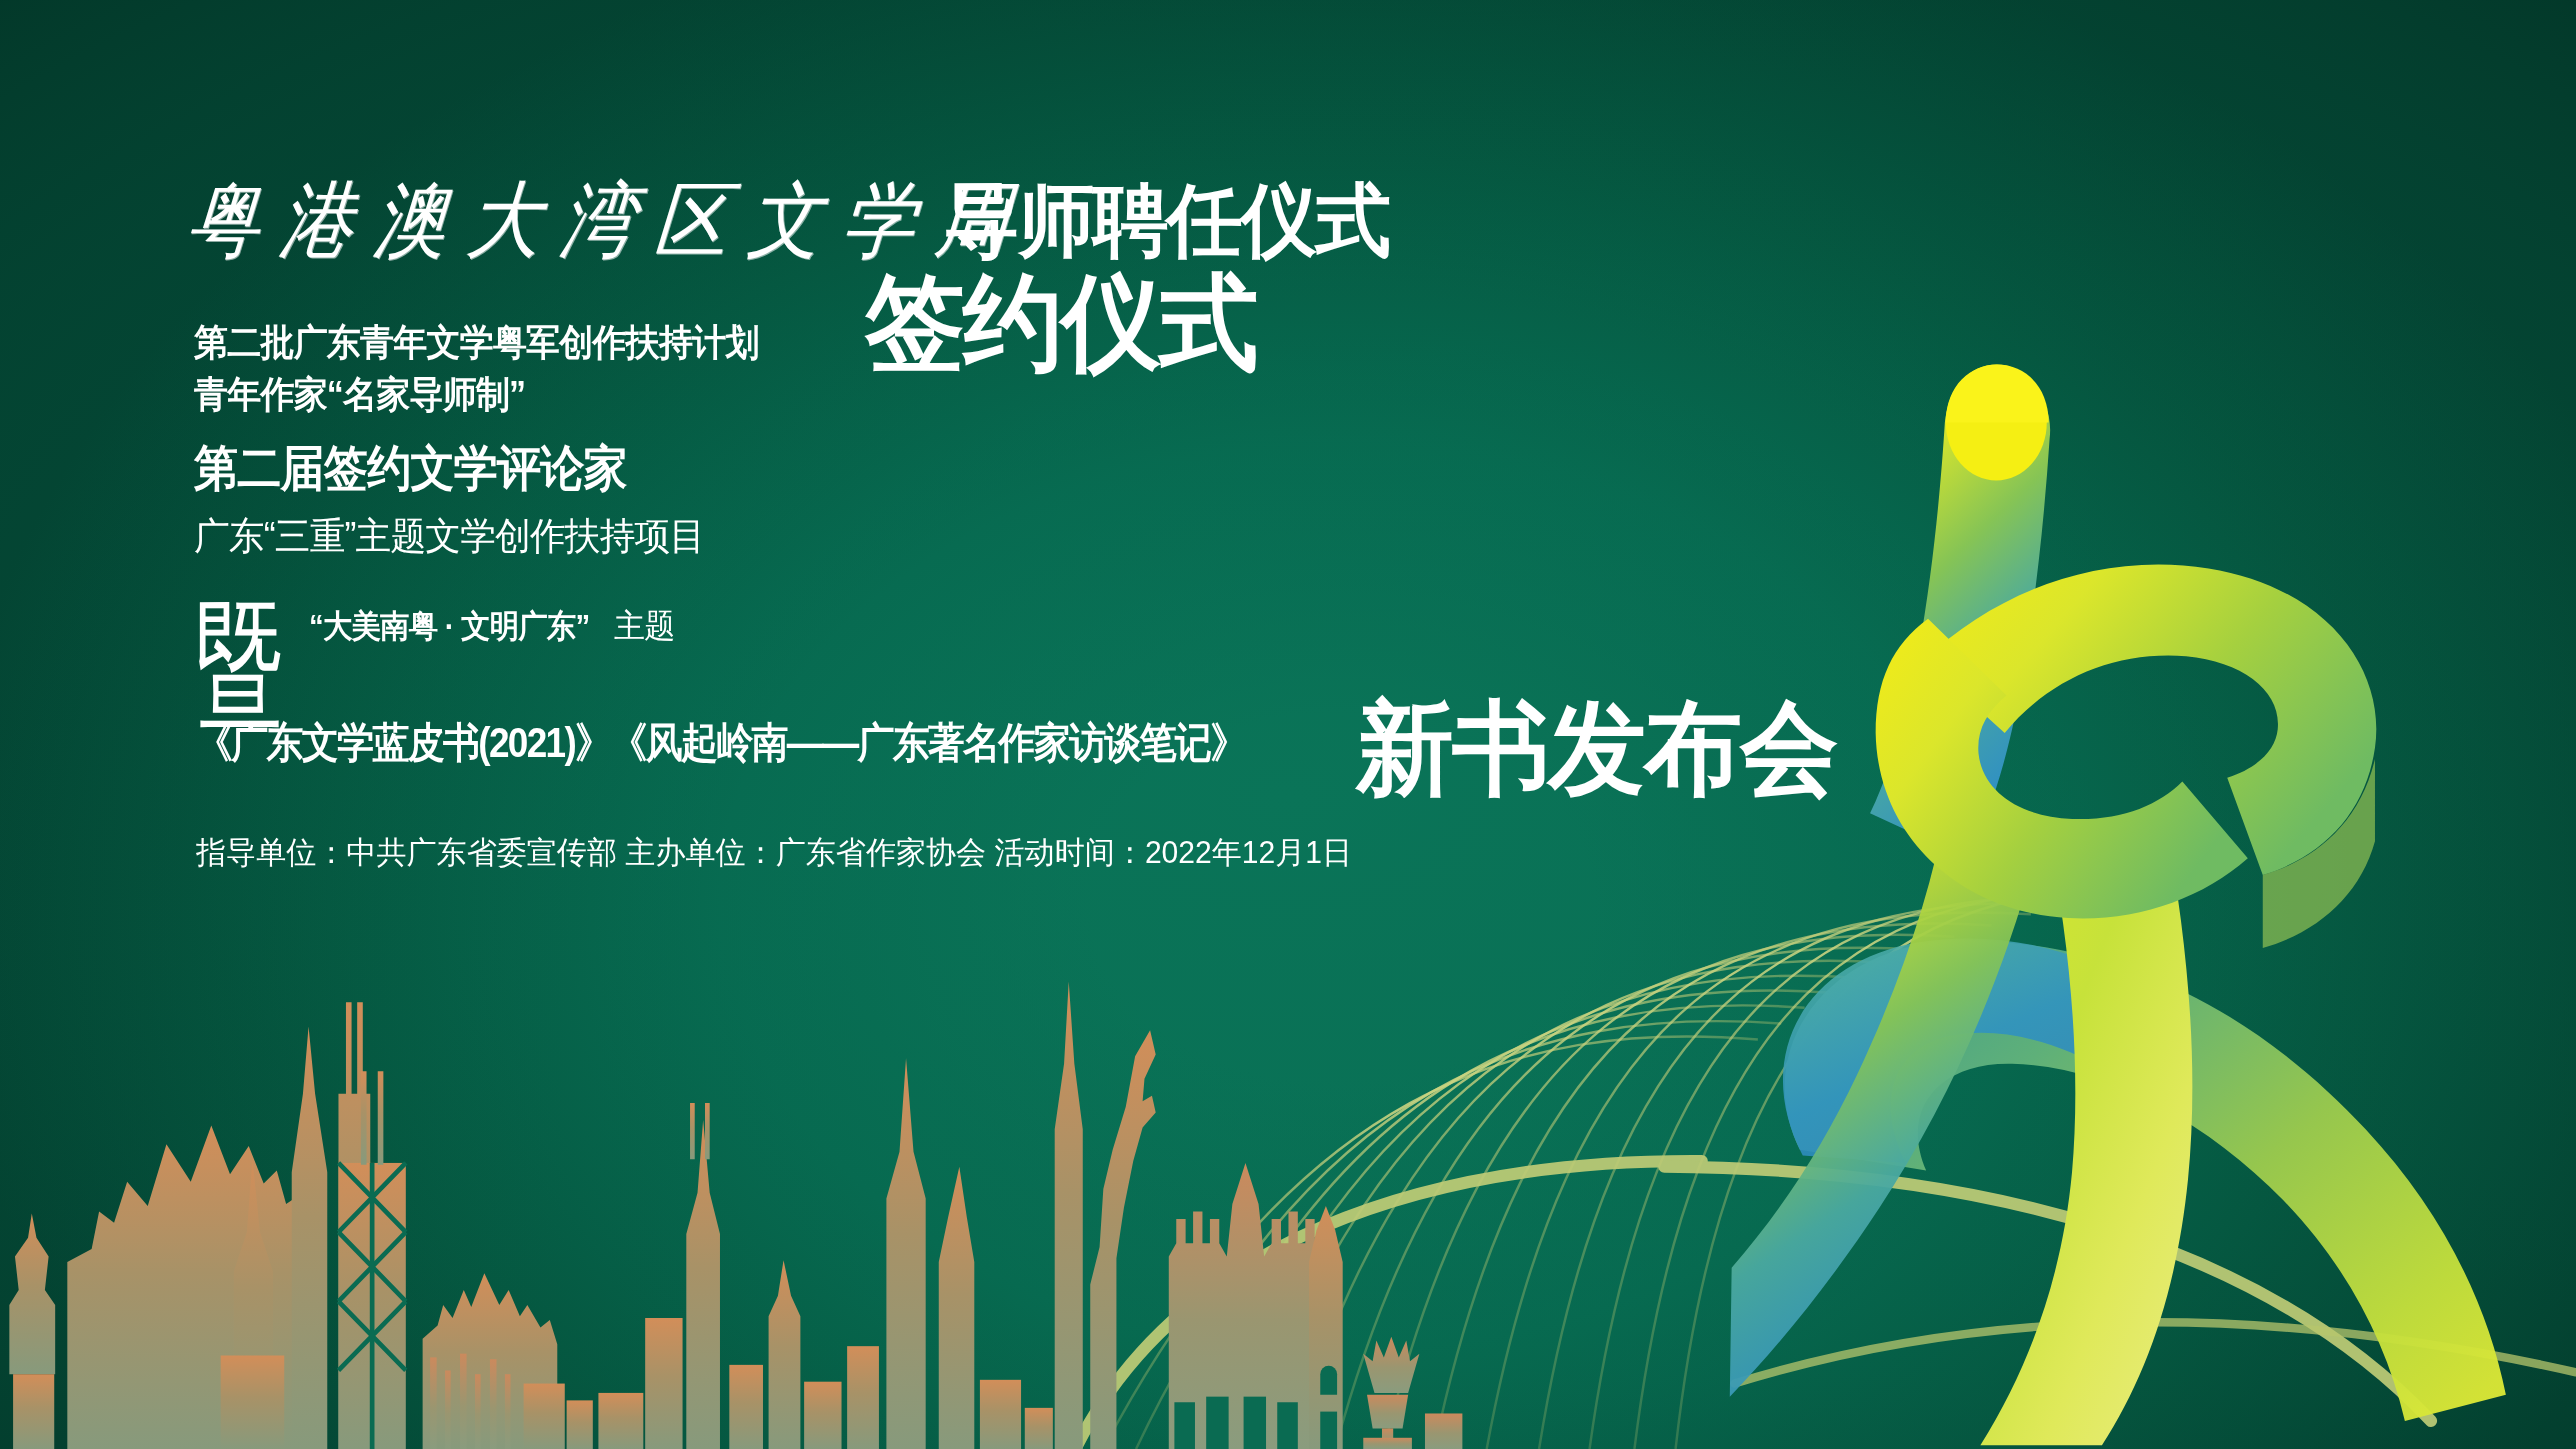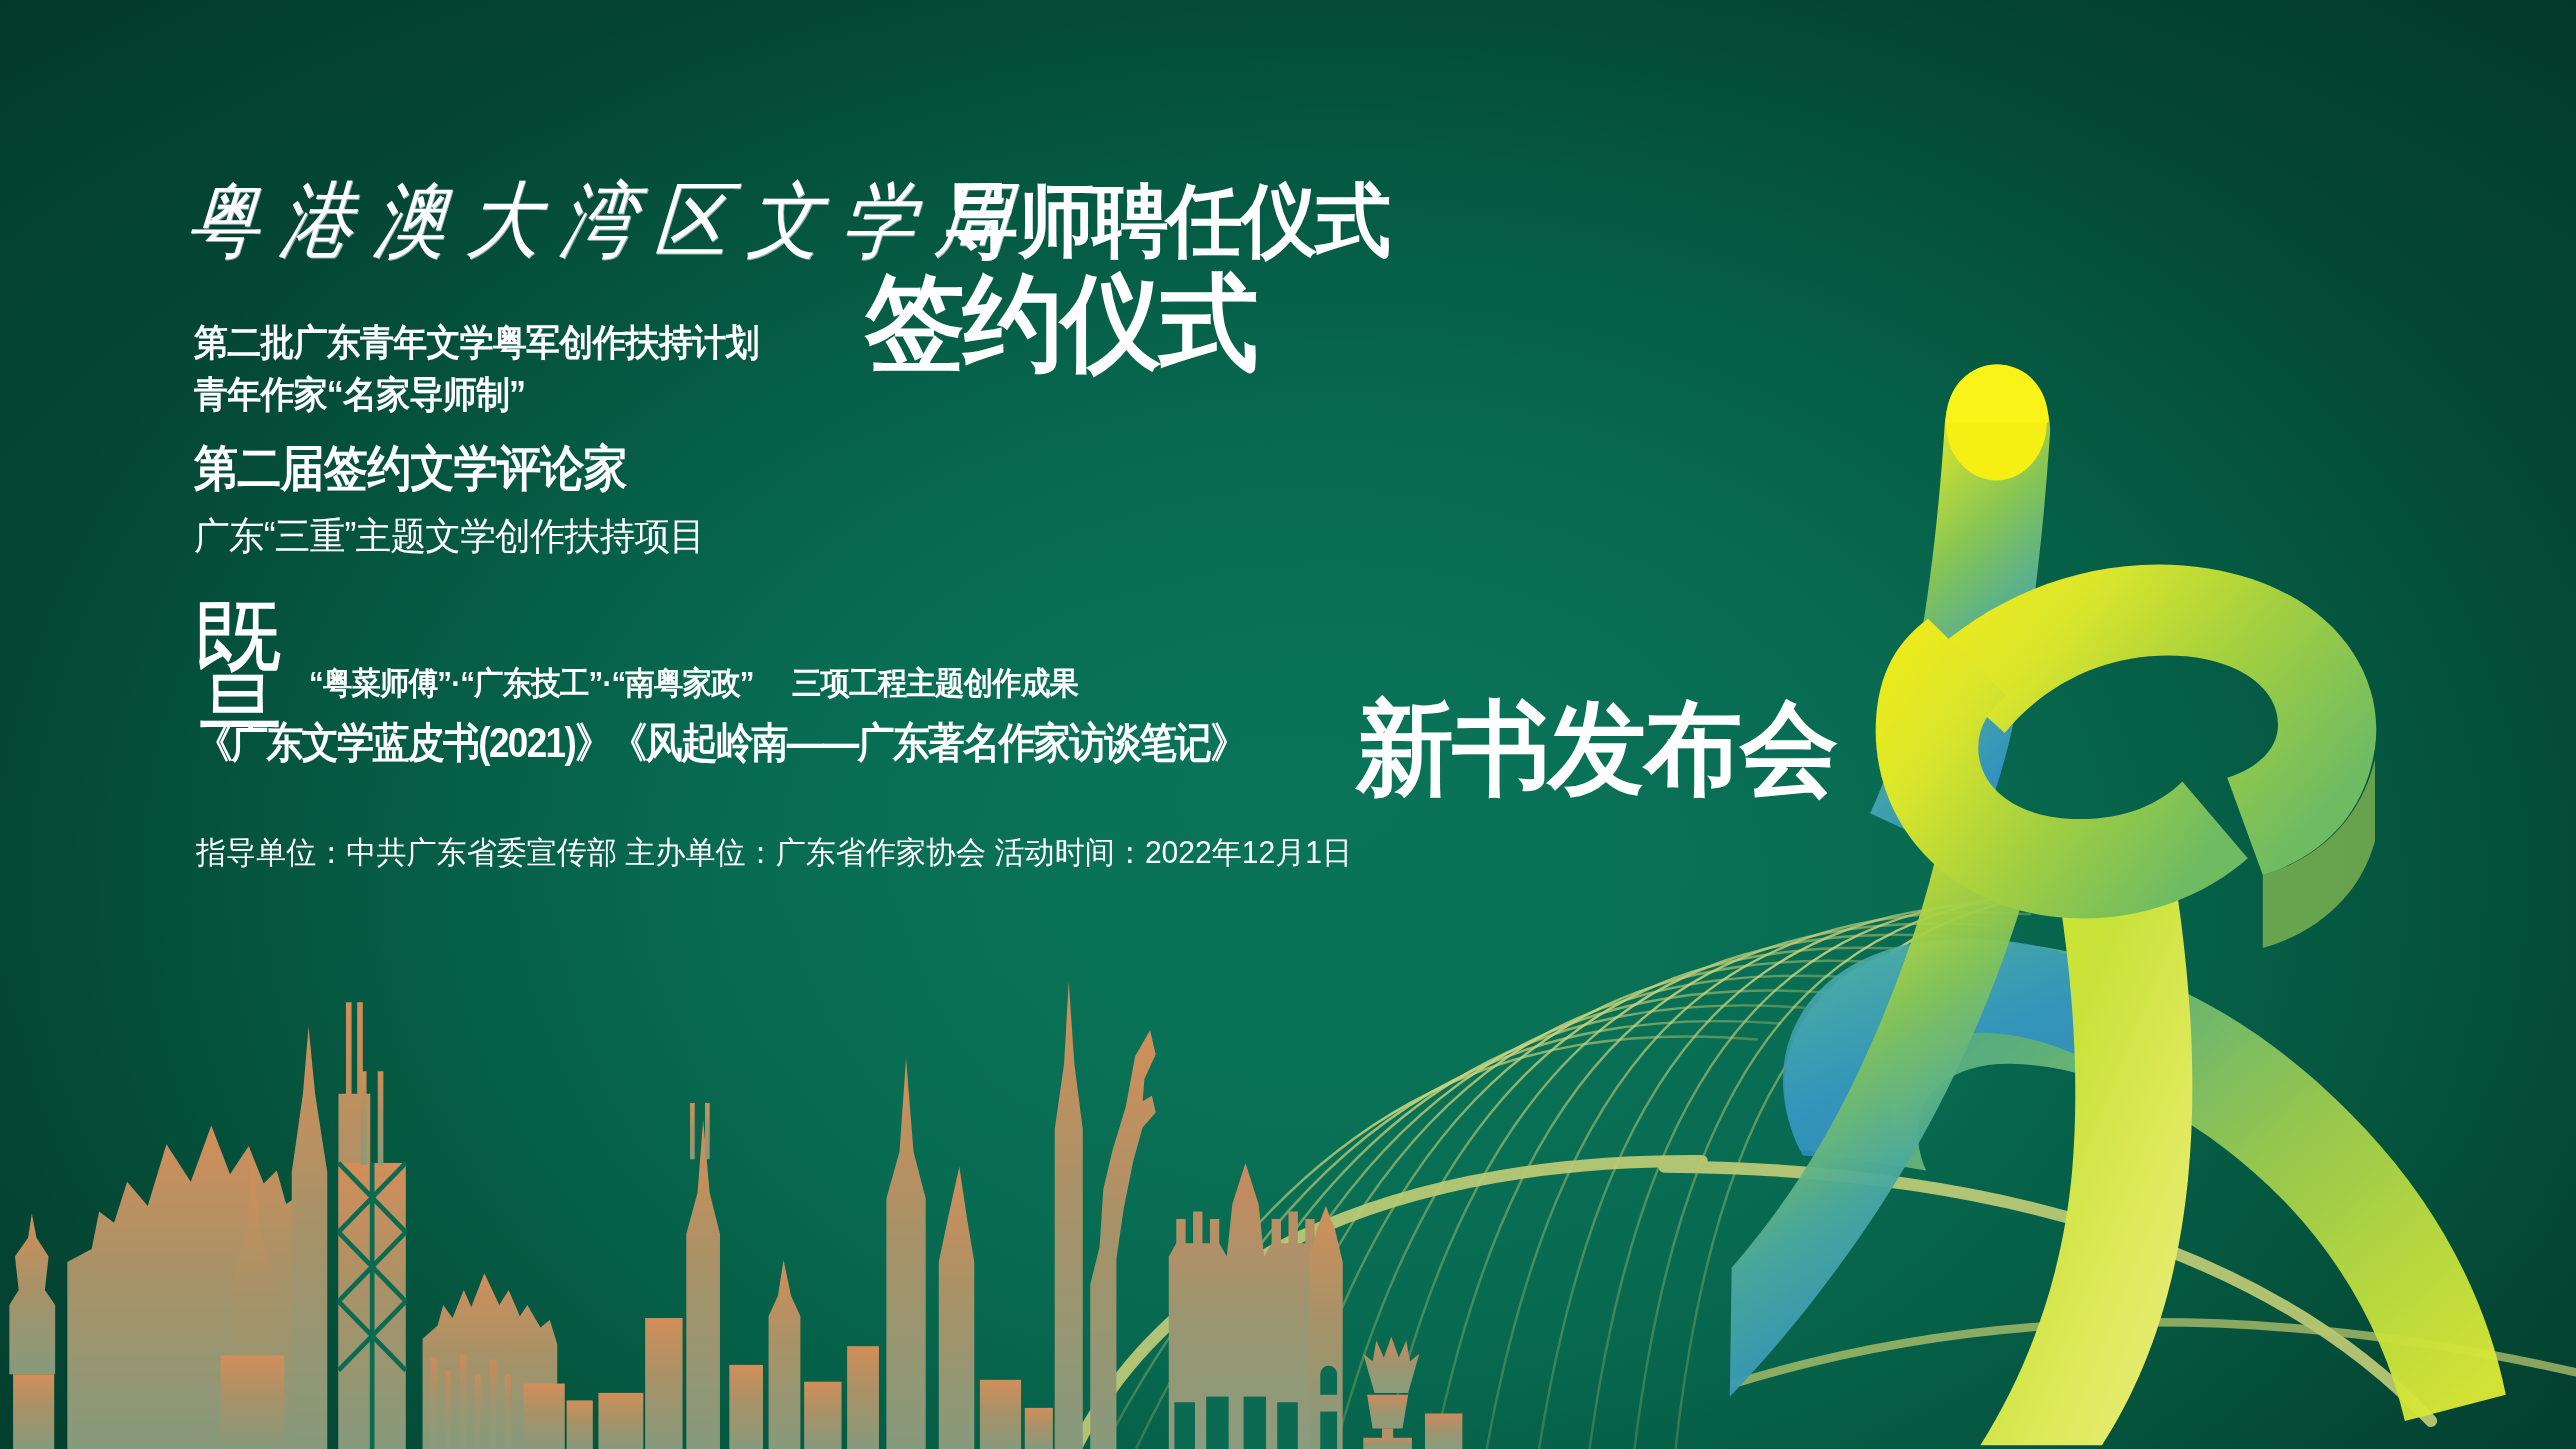--- a/index.html
+++ b/index.html
@@ -328,24 +328,24 @@
     <div class="row sm-bold" style="left:194px;top:318px;">第二批广东青年文学粤军创作扶持计划</div>
 
     <div class="row sm-bold" style="left:194px;top:370px;">青年作家“名家导师制”</div>
 
     <div class="row md-bold" style="left:194px;top:436px;">第二届签约文学评论家</div>
 
     <div class="row sm-light" style="left:194px;top:511px;">广东“三重”主题文学创作扶持项目</div>
 
     <div class="ji">暨</div>
 
-
-    <div class="row" style="left:309px;top:662px;">
-      <span class="tiny-bold" style="display:inline-block;">“粤菜师傅”·“广东技工”·“南粤家政”</span><span class="tiny-bold" style="display:inline-block;">三项工程主题创作成果</span>
+    <div class="row" style="left:309px;top:604px;">
+      <span class="tiny-bold" style="display:inline-block;">“大美南粤 · 文明广东”</span><span class="tiny-light" style="display:inline-block;">主题</span>
     </div>
+
 
     <div class="row book-bold" style="left:196px;top:715px;">《广东文学蓝皮书(2021)》《风起岭南——广东著名作家访谈笔记》</div>
 
     <div class="hero hero1">导师聘任仪式</div>
     <div class="hero hero2">签约仪式</div>
     <div class="hero hero3">新书发布会</div>
 
     <div class="row footer" style="left:196px;top:832px;">指导单位：中共广东省委宣传部   主办单位：广东省作家协会   活动时间：2022年12月1日</div>
 
   </div>

